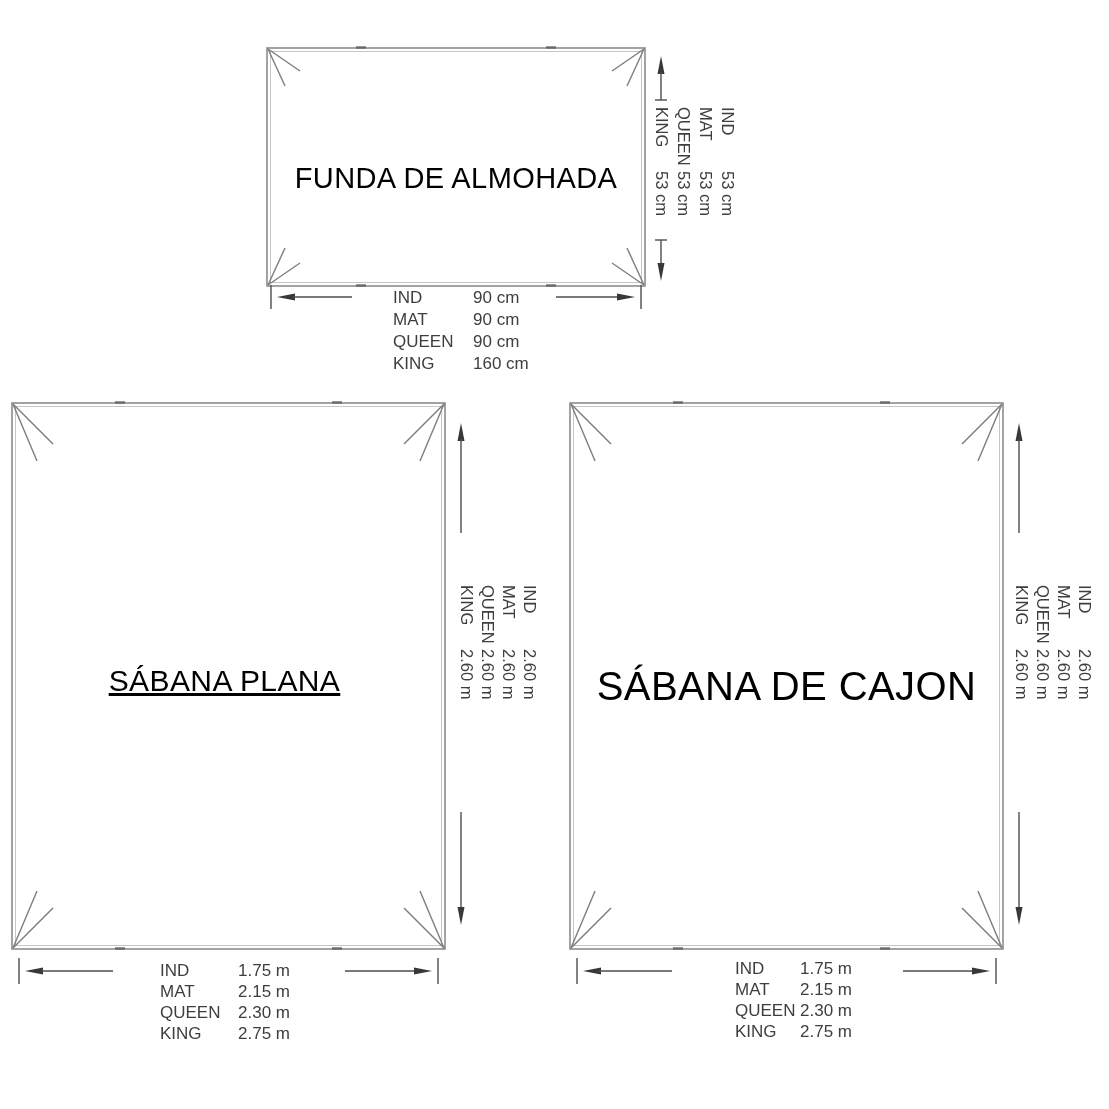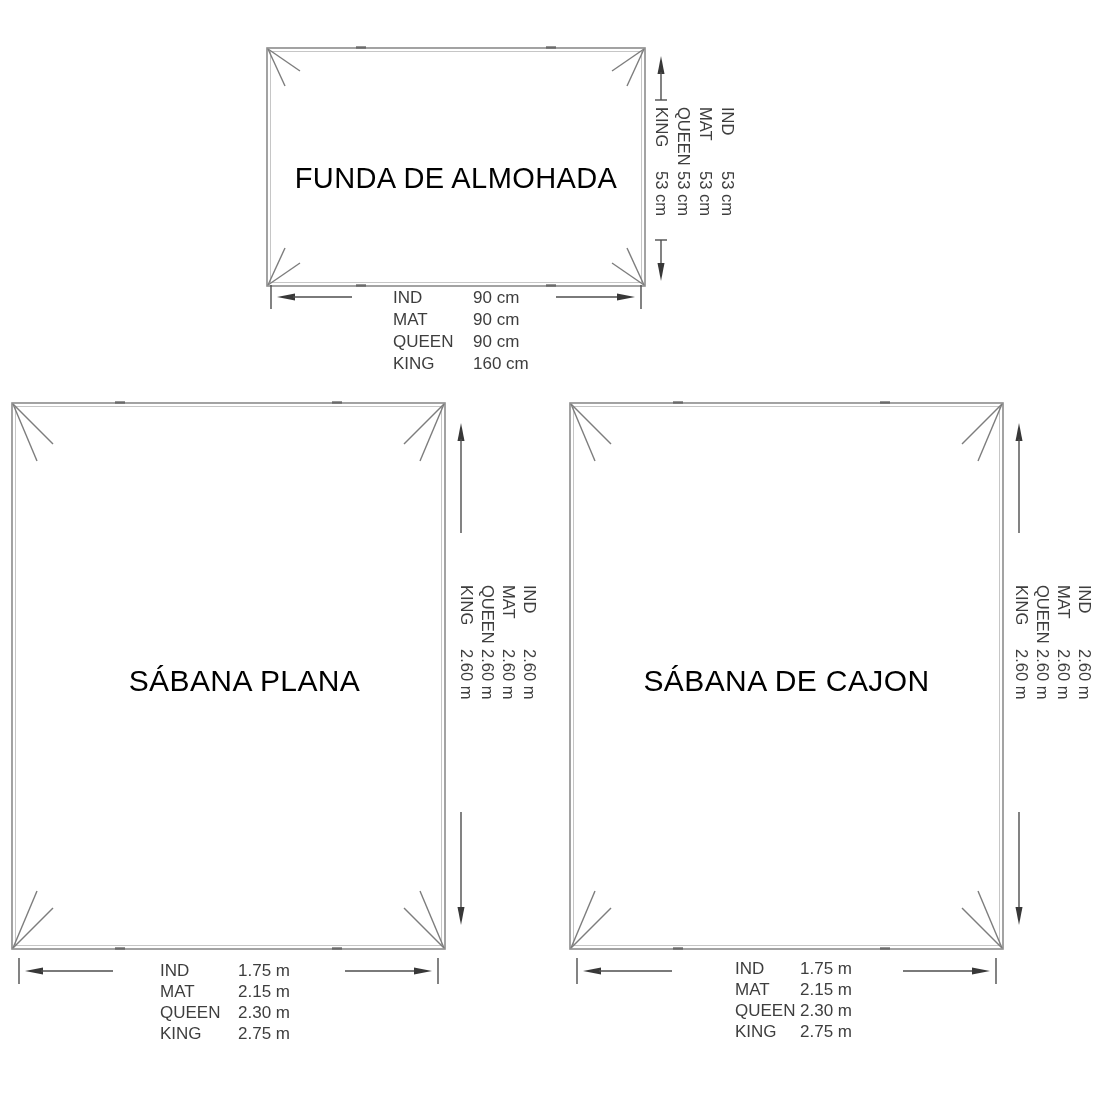--- a/index.html
+++ b/index.html
@@ -6,22 +6,22 @@
   .canvas{
     position:relative;width:1109px;height:1109px;background:#ffffff;
     font-family:"Liberation Sans",sans-serif;overflow:hidden;
   }
   .overlay-svg{position:absolute;left:0;top:0;width:1109px;height:1109px;}
   .title{
     position:absolute;text-align:center;color:#000000;
     letter-spacing:0.4px;font-weight:500;white-space:nowrap;
   }
   .title.pillow{left:267px;top:162px;width:378px;font-size:29px;}
-  .title.sheet-left{left:28px;top:664px;width:433px;font-size:30px;}
-  .title.sheet-right{left:570px;top:664px;width:433px;font-size:30px;}
+  .title.sheet-left{left:8px;top:664px;width:433px;font-size:30px;text-decoration:underline;}
+  .title.sheet-right{left:570px;top:664px;width:433px;font-size:40px;}
   .dim-table{position:absolute;color:#3e3e3e;font-size:17px;font-weight:500;white-space:nowrap;}
   .dim-row{display:flex;}
   .dl{display:inline-block;}
   .pillow-bottom{left:393px;top:287px;line-height:22px;}
   .pillow-bottom .dl{width:80px;}
   .sheetL-bottom{left:160px;top:960px;line-height:21px;}
   .sheetL-bottom .dl{width:78px;}
   .sheetR-bottom{left:735px;top:958px;line-height:21px;}
   .sheetR-bottom .dl{width:65px;}
   .side-dims{

